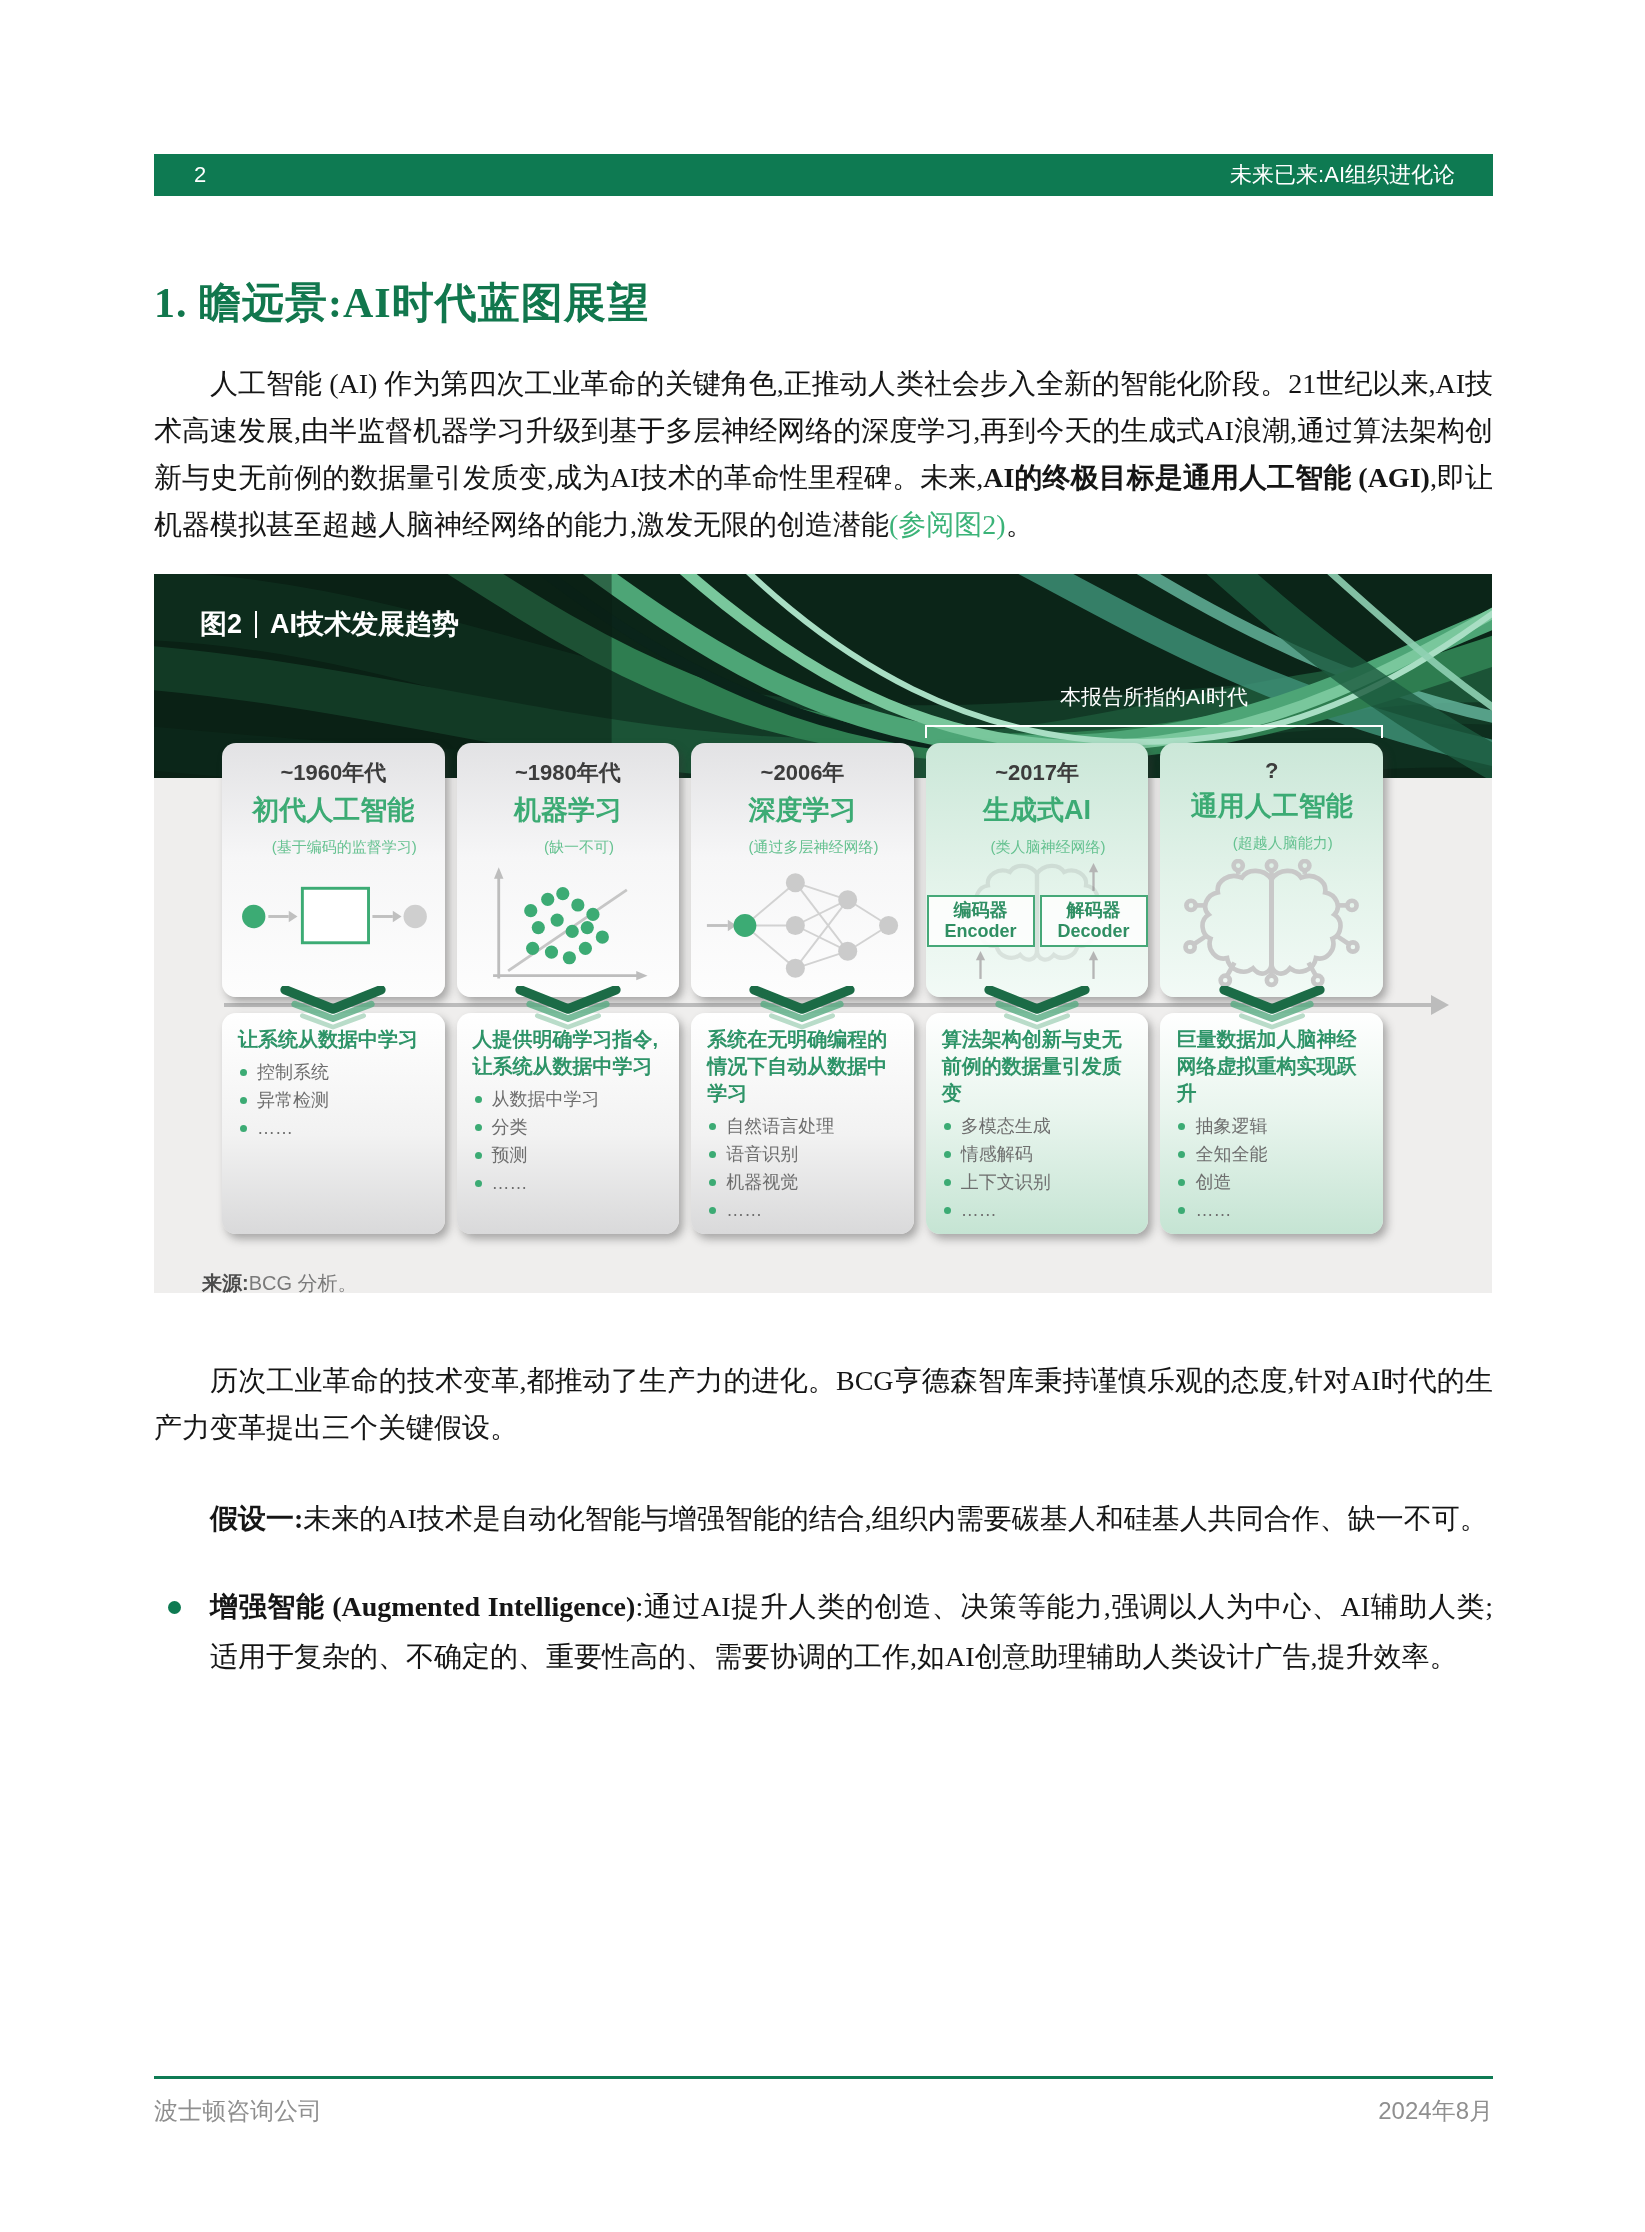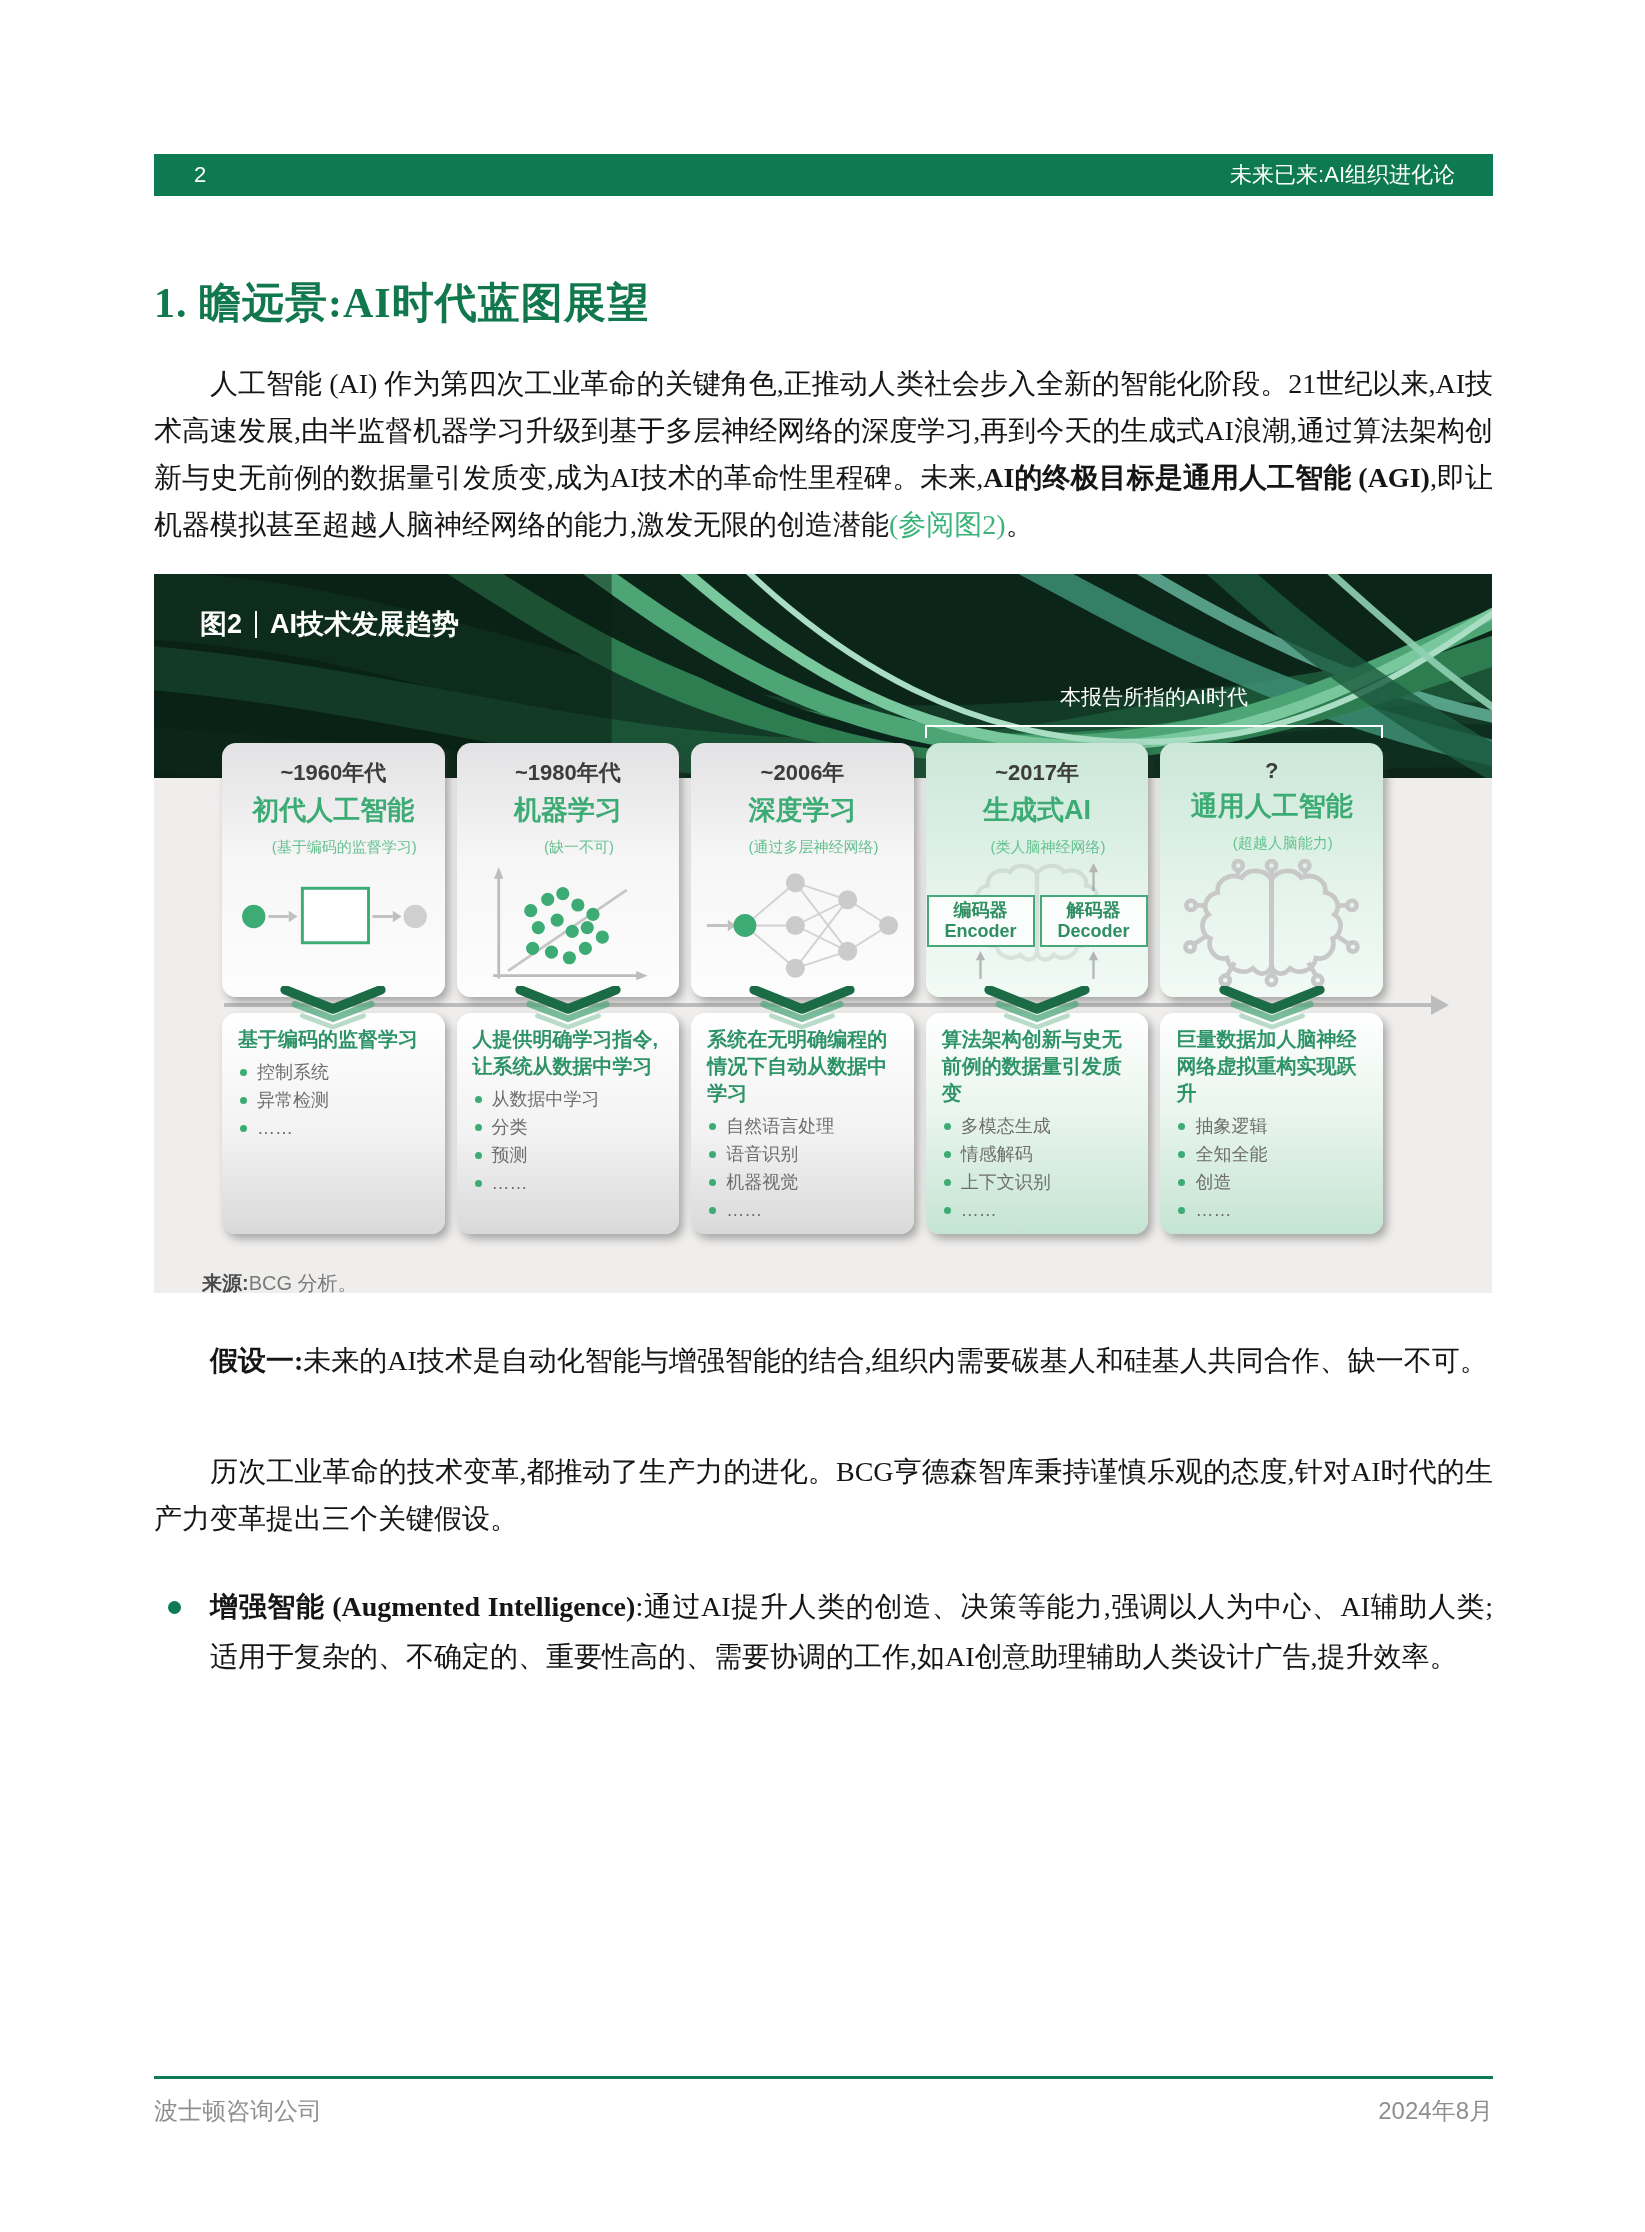--- a/index.html
+++ b/index.html
@@ -145,21 +145,21 @@
       </div>
 
       <svg class="chevron" viewBox="0 0 120 46">
         <polyline points="10,4 60,24 110,4" stroke="#1b6b46" stroke-width="10" fill="none" stroke-linejoin="round" stroke-linecap="round"></polyline>
         <polyline points="20,19 60,34 100,19" stroke="#57ab82" stroke-width="7" fill="none" stroke-linejoin="round" stroke-linecap="round" opacity="0.8"></polyline>
         <polyline points="28,31 60,43 92,31" stroke="#b9dcc9" stroke-width="5" fill="none" stroke-linejoin="round" stroke-linecap="round"></polyline>
       </svg>
     </div>
 
     <div class="box bottom">
-      <div class="desc-title">基于编码的监督学习</div>
+      <div class="desc-title">让系统从数据中学习</div>
       <ul class="desc-list">
                 <li>控制系统</li>
                 <li>异常检测</li>
                 <li>……</li>
               </ul>
     </div>
   </div>
           <div class="col">
     <div class="box top">
       <div class="date">~1980年代</div>
@@ -370,23 +370,23 @@
                 <li>创造</li>
                 <li>……</li>
               </ul>
     </div>
   </div>
         </div>
 
       <figcaption class="source"><b>来源:</b><span>BCG 分析。</span></figcaption>
     </figure>
 
+    <p class="body-par" style="margin-top:64px;">历次工业革命的技术变革,都推动了生产力的进化。BCG亨德森智库秉持谨慎乐观的态度,针对AI时代的生产力变革提出三个关键假设。</p>
+
     <p class="body-par" style="margin-top:44px;"><strong>假设一:</strong><span>未来的AI技术是自动化智能与增强智能的结合,组织内需要碳基人和硅基人共同合作、缺一不可。</span></p>
-
-    <p class="body-par" style="margin-top:64px;">历次工业革命的技术变革,都推动了生产力的进化。BCG亨德森智库秉持谨慎乐观的态度,针对AI时代的生产力变革提出三个关键假设。</p>
 
     <ul class="hyp-list">
       <li><strong>增强智能 (Augmented Intelligence)</strong><span>:通过AI提升人类的创造、决策等能力,强调以人为中心、AI辅助人类;适用于复杂的、不确定的、重要性高的、需要协调的工作,如AI创意助理辅助人类设计广告,提升效率。</span></li>
     </ul>
 
   </div>
 
   <footer class="pagefooter">
     <span>波士顿咨询公司</span>
     <span>2024年8月</span>

